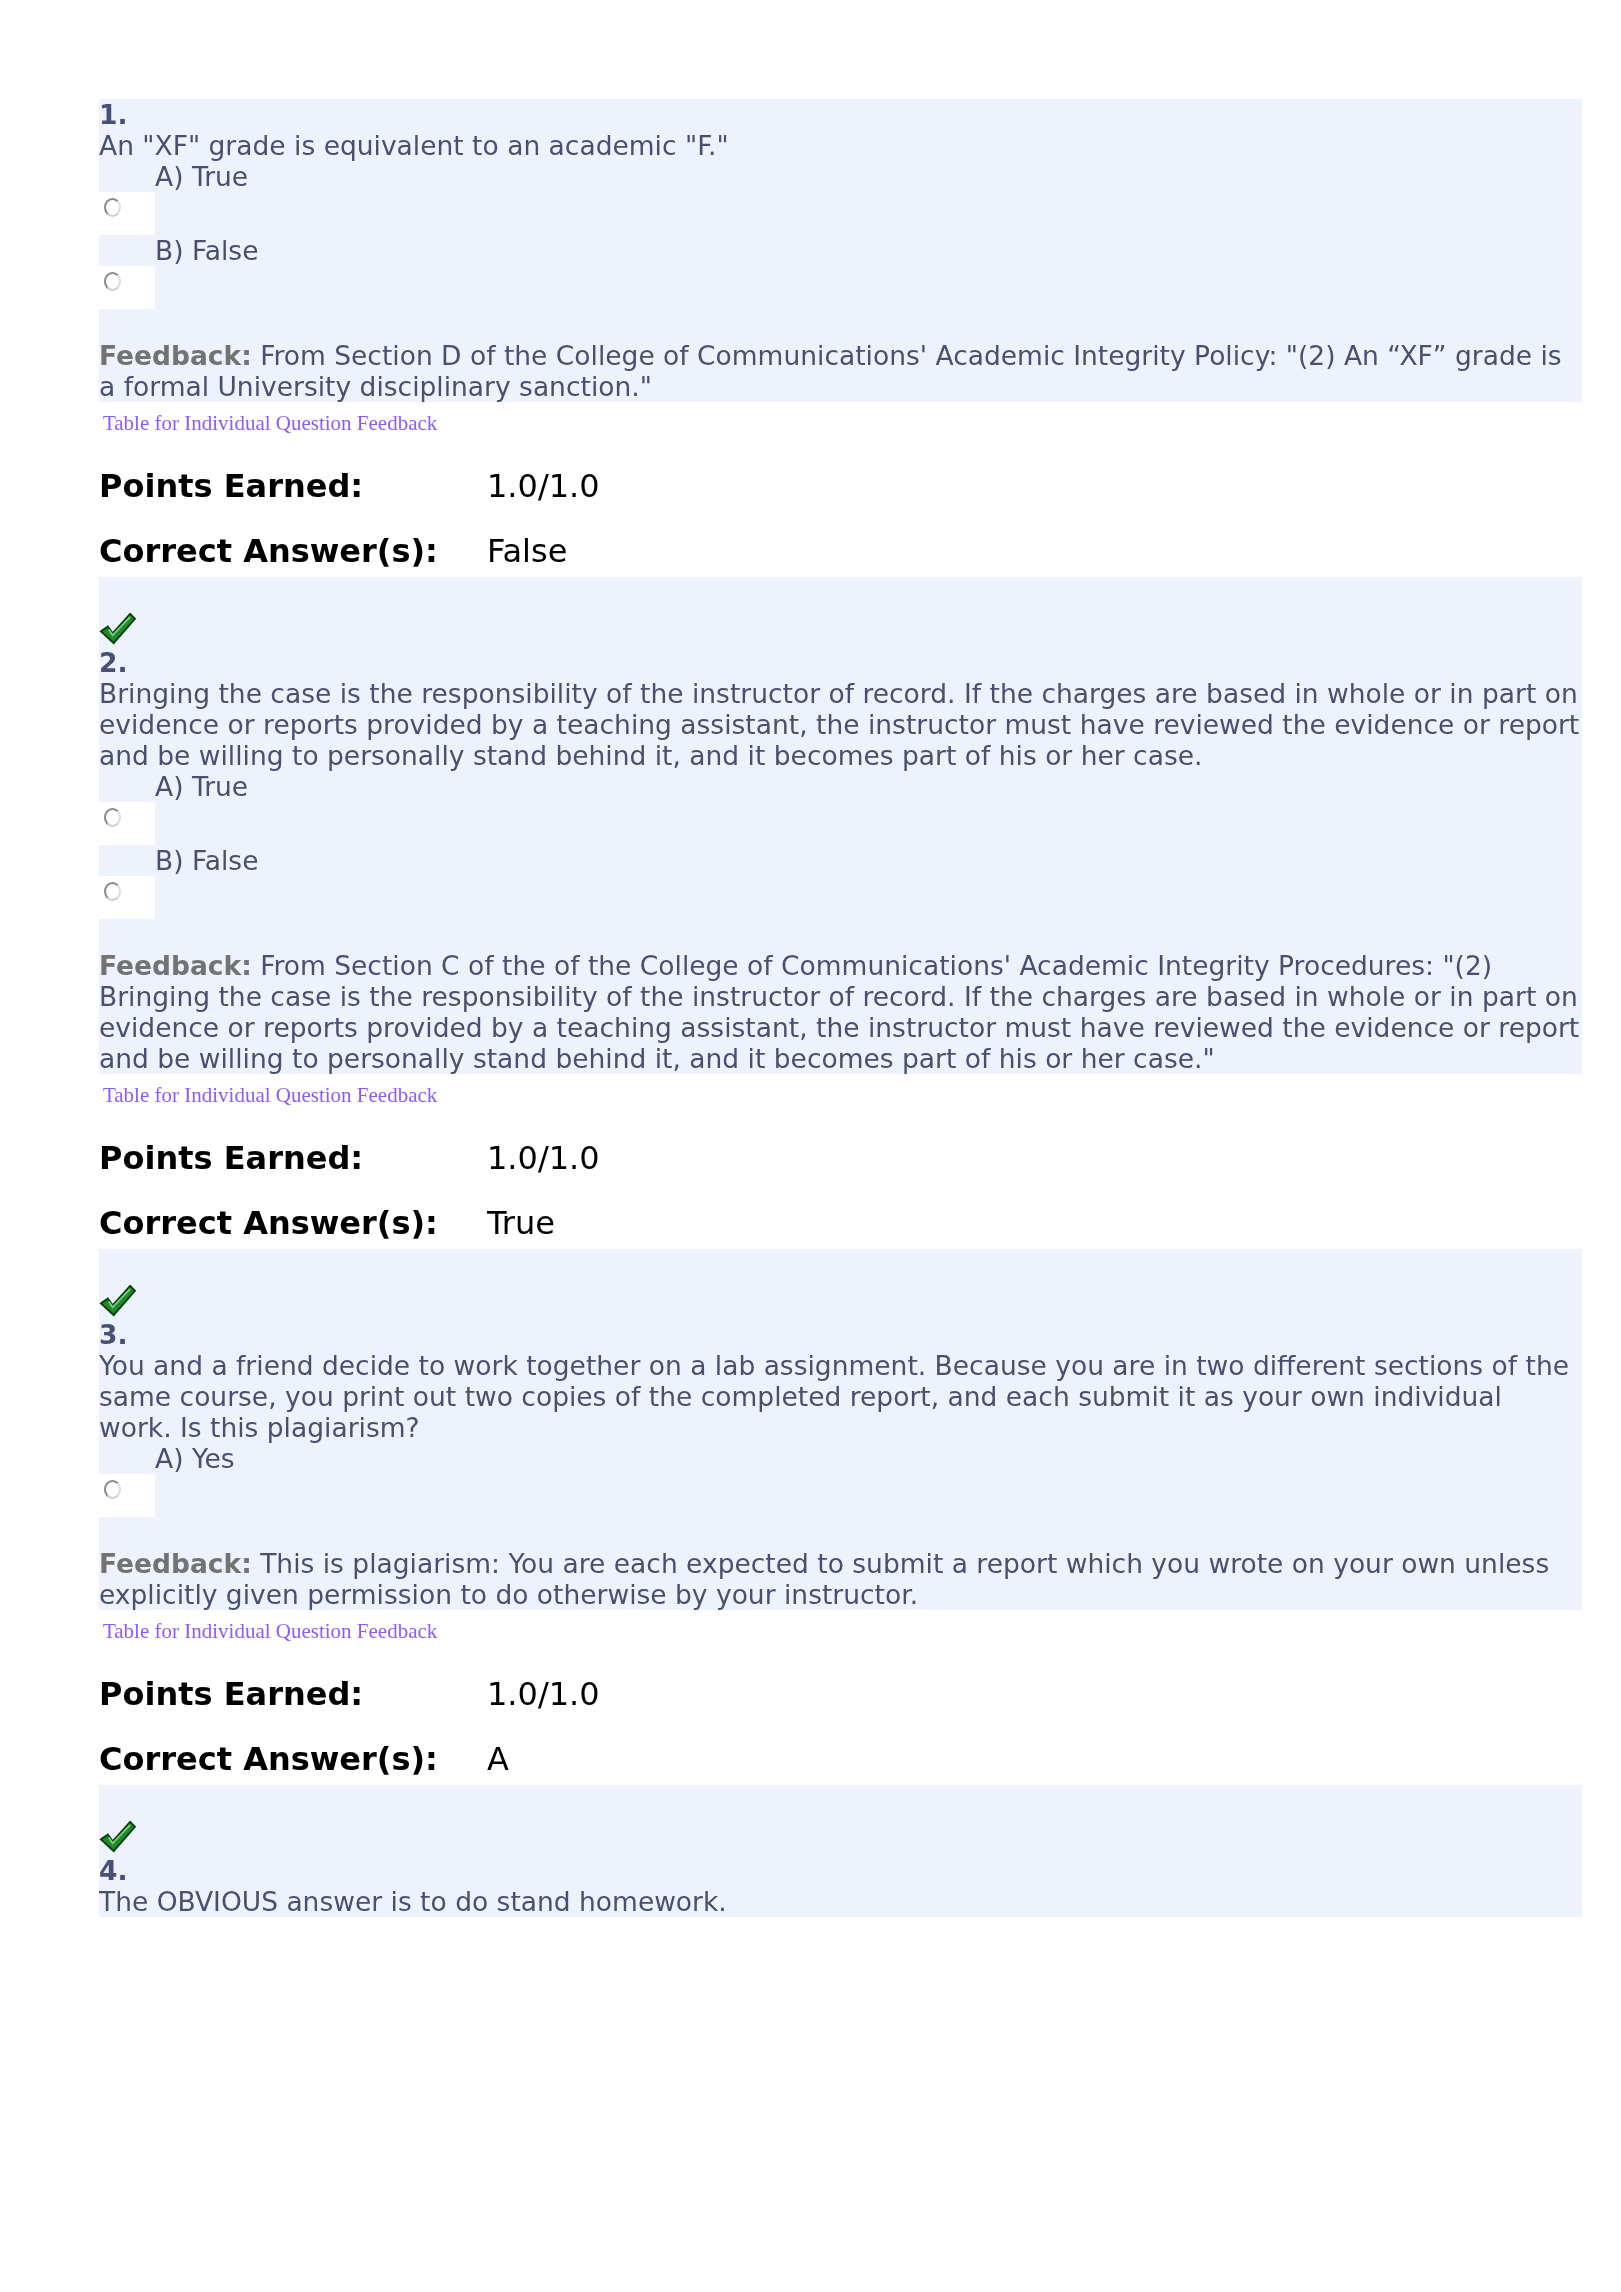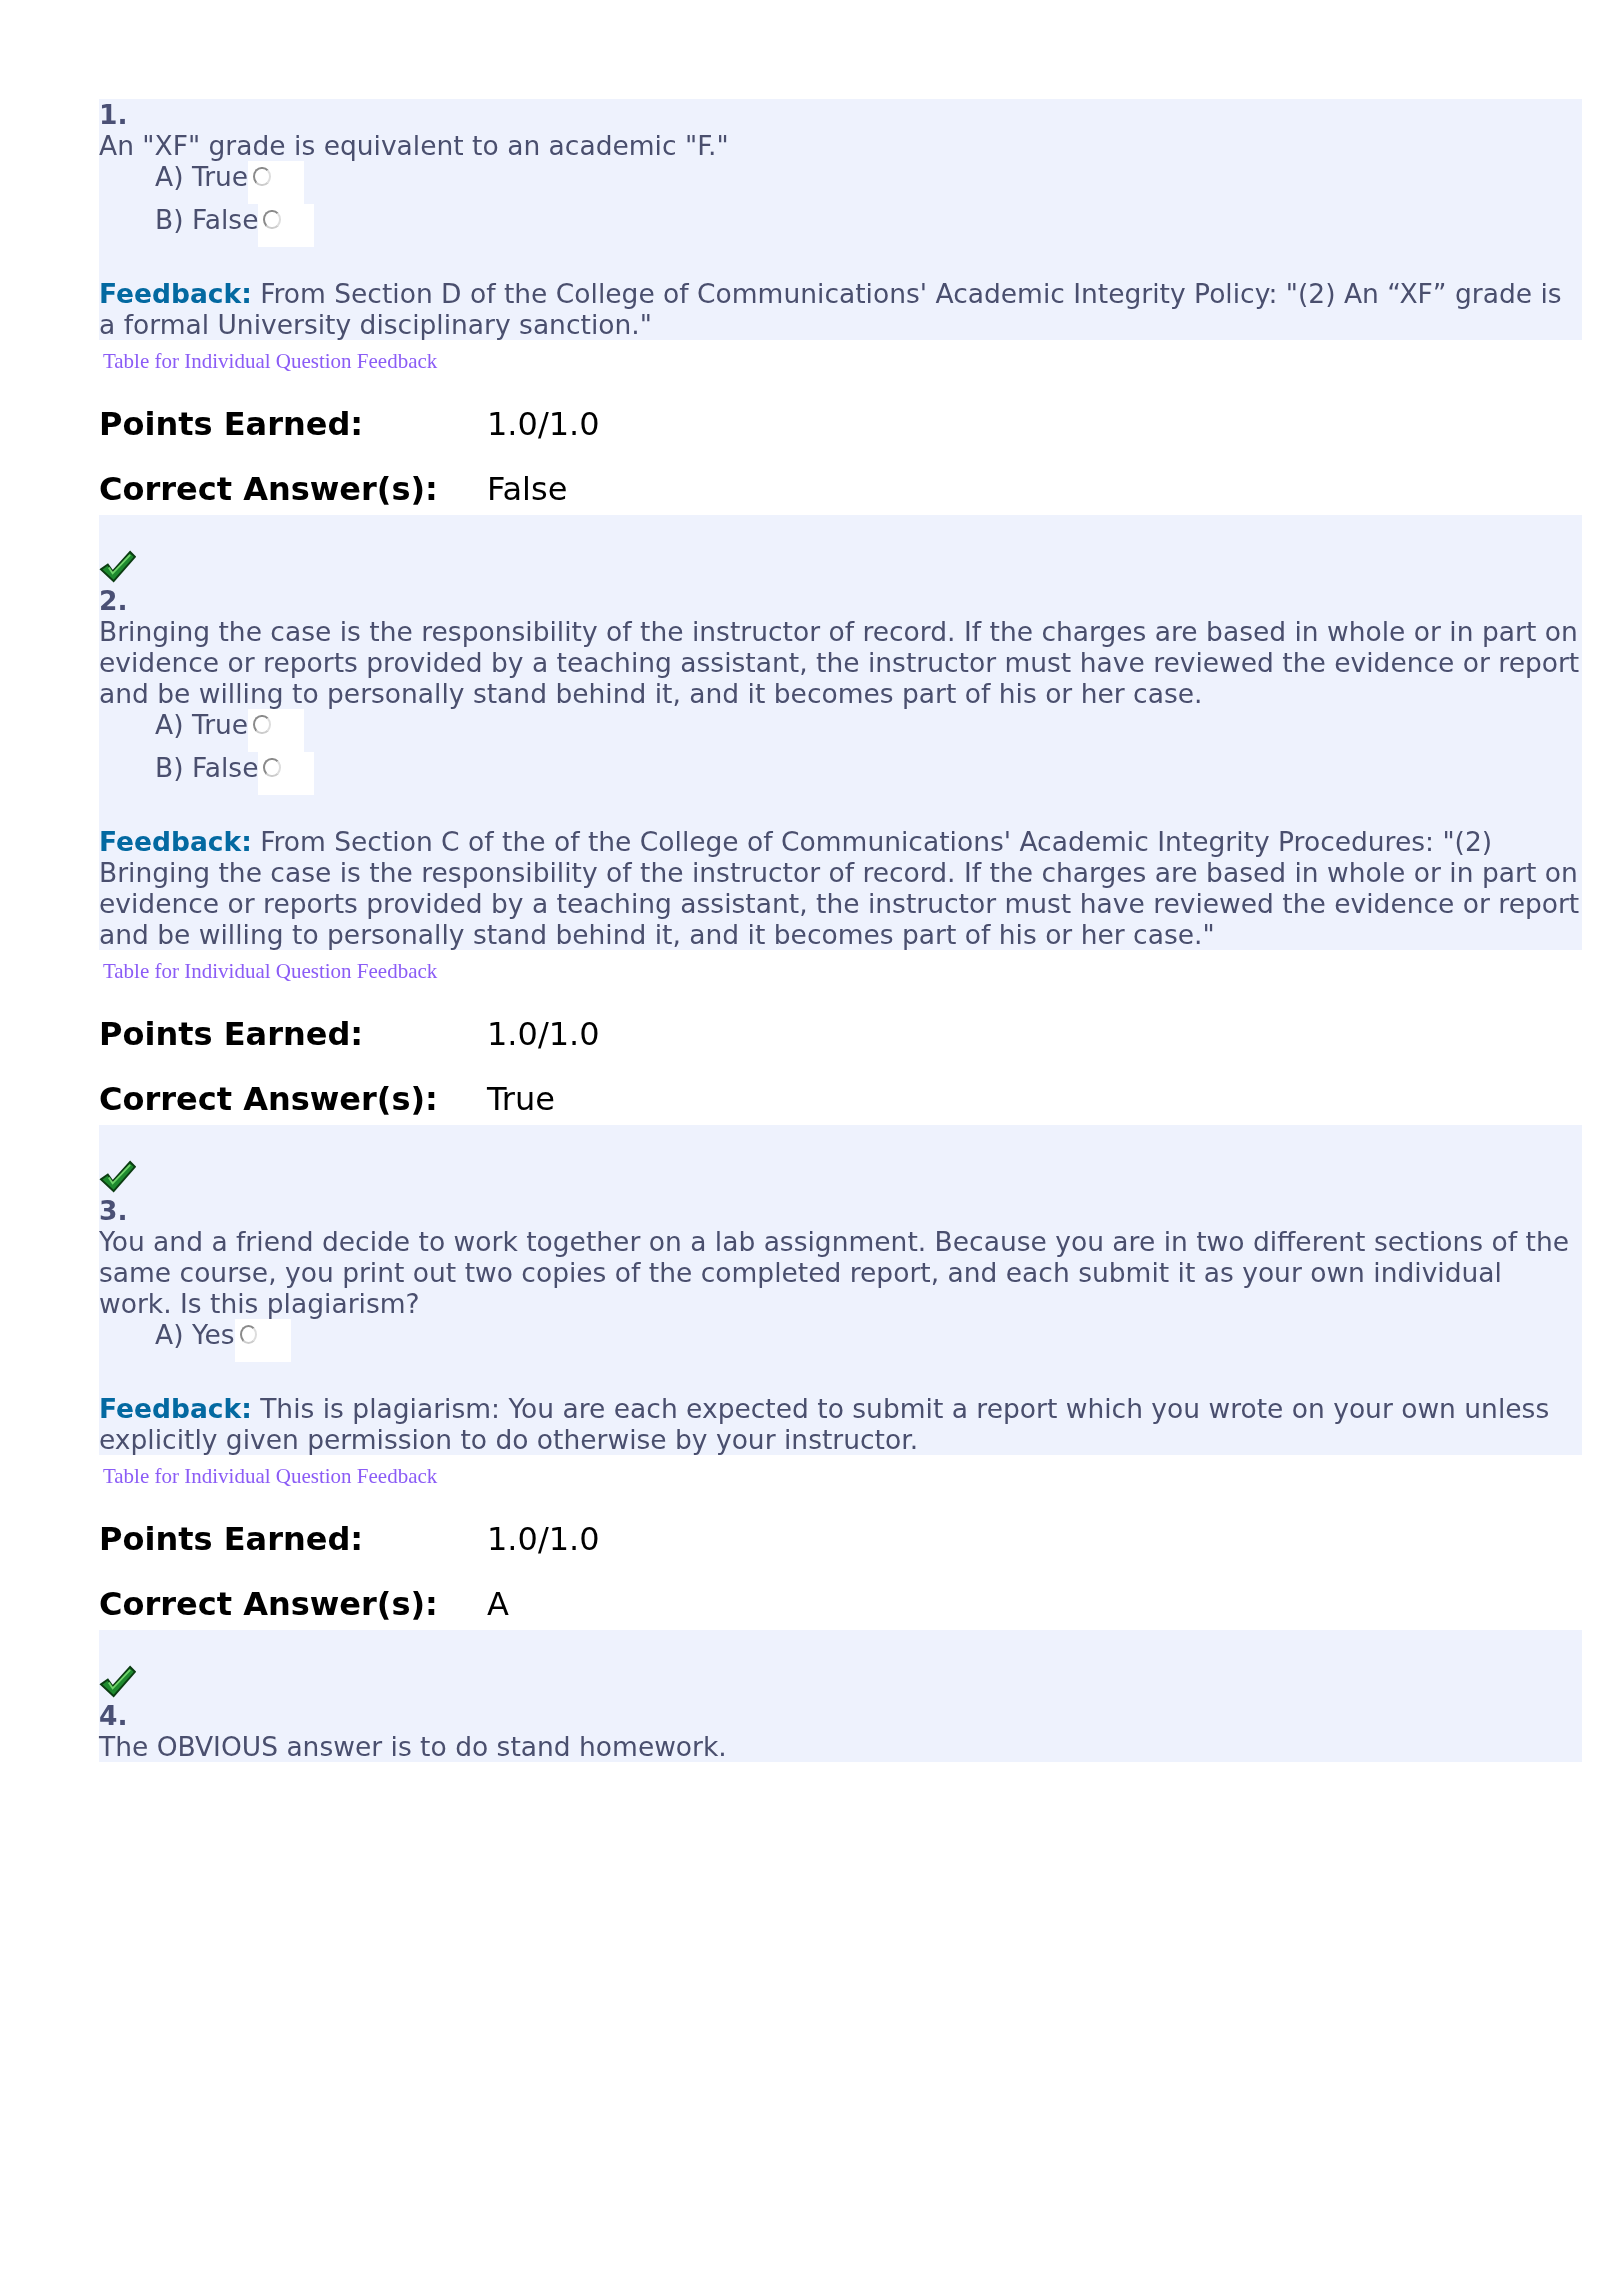--- a/index.html
+++ b/index.html
@@ -1,26 +1,26 @@
 <!DOCTYPE html>
 <html><head>
 <meta charset="utf-8">
 <style>
   html,body{margin:0;padding:0;background:#fff;}
   body{width:1621px;height:2293px;position:relative;overflow:hidden;font-family:"DejaVu Sans",sans-serif;}
   .wrap{position:absolute;left:99px;top:99px;width:1483px;}
   .qblock{background:#eef2fd;color:#4a4f6e;font-size:26.5px;line-height:31px;position:relative;}
   .qnum{font-weight:bold;color:#4a5075;font-size:26.5px;line-height:31px;}
   .qtext{color:#4a4f6e;}
-  .opt{display:flex;flex-direction:row;}
+  .opt{display:flex;flex-direction:column;}
   .opt-label{padding-left:56px;height:31px;line-height:31px;}
   .opt-radio-cell{width:56px;height:43px;background:#fff;position:relative;}
   .radio{position:absolute;left:4.9px;top:5.9px;width:17.6px;height:19.6px;border-radius:50%;border:2px solid #8a8a8a;border-right-color:#ddd;border-bottom-color:#ccc;background:#fff;box-sizing:border-box;}
   .feedback{padding-top:31px;line-height:31px;}
-  .feedback b{color:#0369a1;}
+  .feedback b{color:#737373;}
   .check{height:39px;position:relative;}
   .check svg{position:absolute;left:0;bottom:2px;}
   .spacer{height:31px;}
   .caption{font-family:"Liberation Serif",serif;font-size:21px;color:#8b5cf6;height:43px;line-height:43px;padding-left:3.9px;}
   .row{display:flex;font-size:32px;color:#000;height:47px;line-height:47px;margin-top:18px;}
   .row .lbl{font-weight:bold;width:388px;}
 </style>
 </head>
 <body>
 

